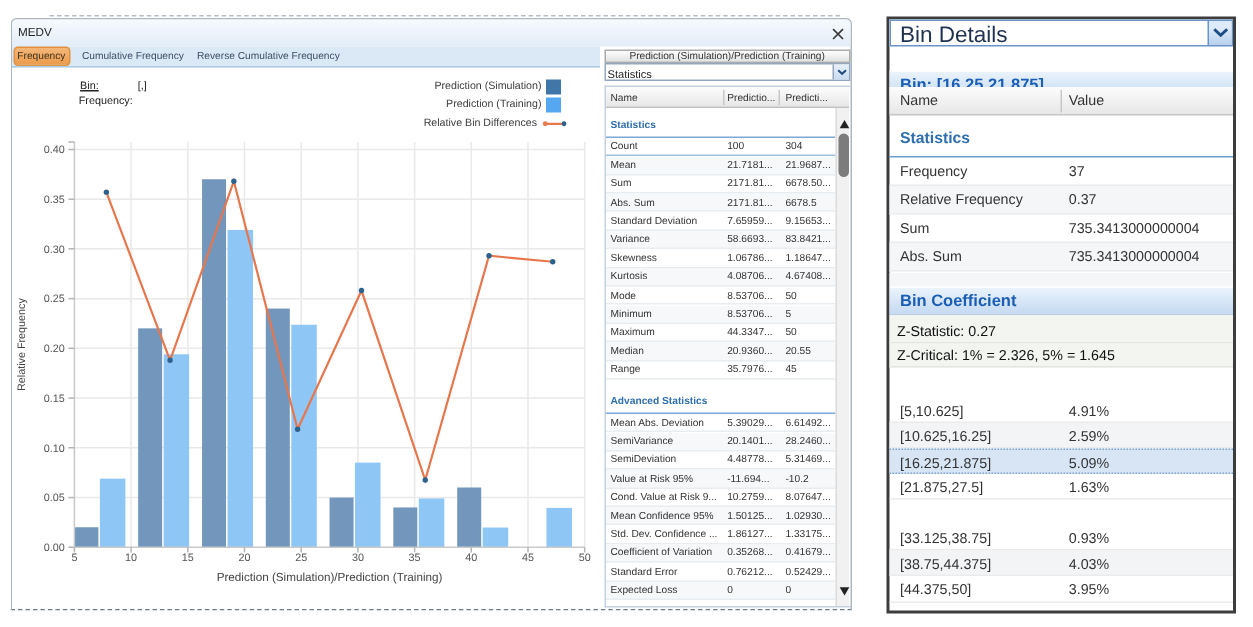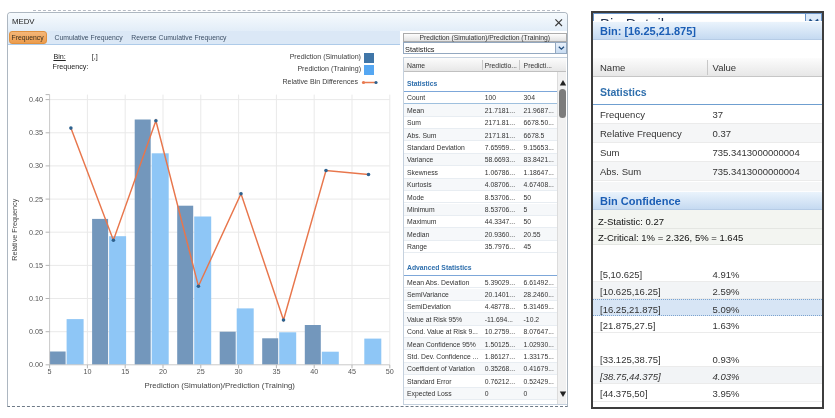--- a/index.html
+++ b/index.html
@@ -308,21 +308,21 @@
   </div>
   <div id="rp">
     <div id="rdrop">
         <span>Bin Details</span>
       <div id="rdroparr">
           <svg style="position:absolute;left:2px;top:4.5px;width:12px;height:8px;">
             <path d="M1.5 1.5 L5.8 5.5 L10.1 1.5" stroke="#1d4d85" stroke-width="2" fill="none"></path>
           </svg>
         </div>
     </div>
-    <div class="band" style="top:8px;height:19.5px;padding-left:33px;">
+    <div class="band" style="top:34px;height:19.5px;padding-left:33px;">
         <span style="top:3px;">Bin: [16.25,21.875]</span>
       </div>
     <div class="rhead" style="top:45px;height:19.6px;">
         <span style="left:7px;top:4.3px;">Name</span>
         <span style="left:119.5px;top:4.3px;">Value</span>
       <div style="position:absolute;left:114.4px;top:2px;width:1px;height:15px;background:#c8c8c8;"></div>
     </div>
     <div class="rsec" style="top:73.5px;">Statistics</div>
     <div style="position:absolute;left:0;top:91px;width:228.7px;height:1px;background:#6f9fd0;"></div>
 <div class="rrow" style="top:92.2px;height:19.1px;">
@@ -336,21 +336,21 @@
 <div class="rrow" style="top:130.4px;height:19.1px;">
         <span class="r1">Sum</span>
         <span class="r2">735.3413000000004</span>
       </div>
 <div class="rrow" style="top:149.5px;height:19.1px;background:#f5f6f7;">
         <span class="r1">Abs. Sum</span>
         <span class="r2">735.3413000000004</span>
       </div>
     <div style="position:absolute;left:0;top:169.2px;height:8.9px;width:228.7px;background:#f5f6f7;"></div>
     <div class="band" style="top:178.1px;height:19.4px;">
-        <span style="top:2.8px;">Bin Confidence</span>
+        <span style="top:2.8px;">Bin Coefficient</span>
       </div>
     <div class="zrow" style="top:197.5px;height:18.7px;">
         <span style="top:6px;">Z-Statistic: 0.27</span>
       </div>
     <div class="zrow" style="top:216.2px;height:16.1px;text-align:right;">
         <span style="top:2.7px;">Z-Critical: 1% = 2.326, 5% = 1.645</span>
       </div>
 <div class="rrow" style="top:252.3px;height:17.1px;">
         <span class="r1">[5,10.625]</span>
         <span class="r2">4.91%</span>
@@ -364,21 +364,21 @@
         <span class="r2">5.09%</span>
       </div>
 <div class="rrow" style="top:303.5px;height:17.1px;">
         <span class="r1">[21.875,27.5]</span>
         <span class="r2">1.63%</span>
       </div>
 <div class="rrow" style="top:337.6px;height:17.1px;">
         <span class="r1">[33.125,38.75]</span>
         <span class="r2">0.93%</span>
       </div>
-<div class="rrow" style="top:354.6px;height:17.1px;background:#f2f4f6;font-style:italic;">
+<div class="rrow" style="top:354.6px;height:17.1px;background:#f2f4f6;">
         <span class="r1">[38.75,44.375]</span>
         <span class="r2">4.03%</span>
       </div>
 <div class="rrow" style="top:371.7px;height:17.1px;">
         <span class="r1">[44.375,50]</span>
         <span class="r2">3.95%</span>
       </div>
   </div>
 </div>
 

